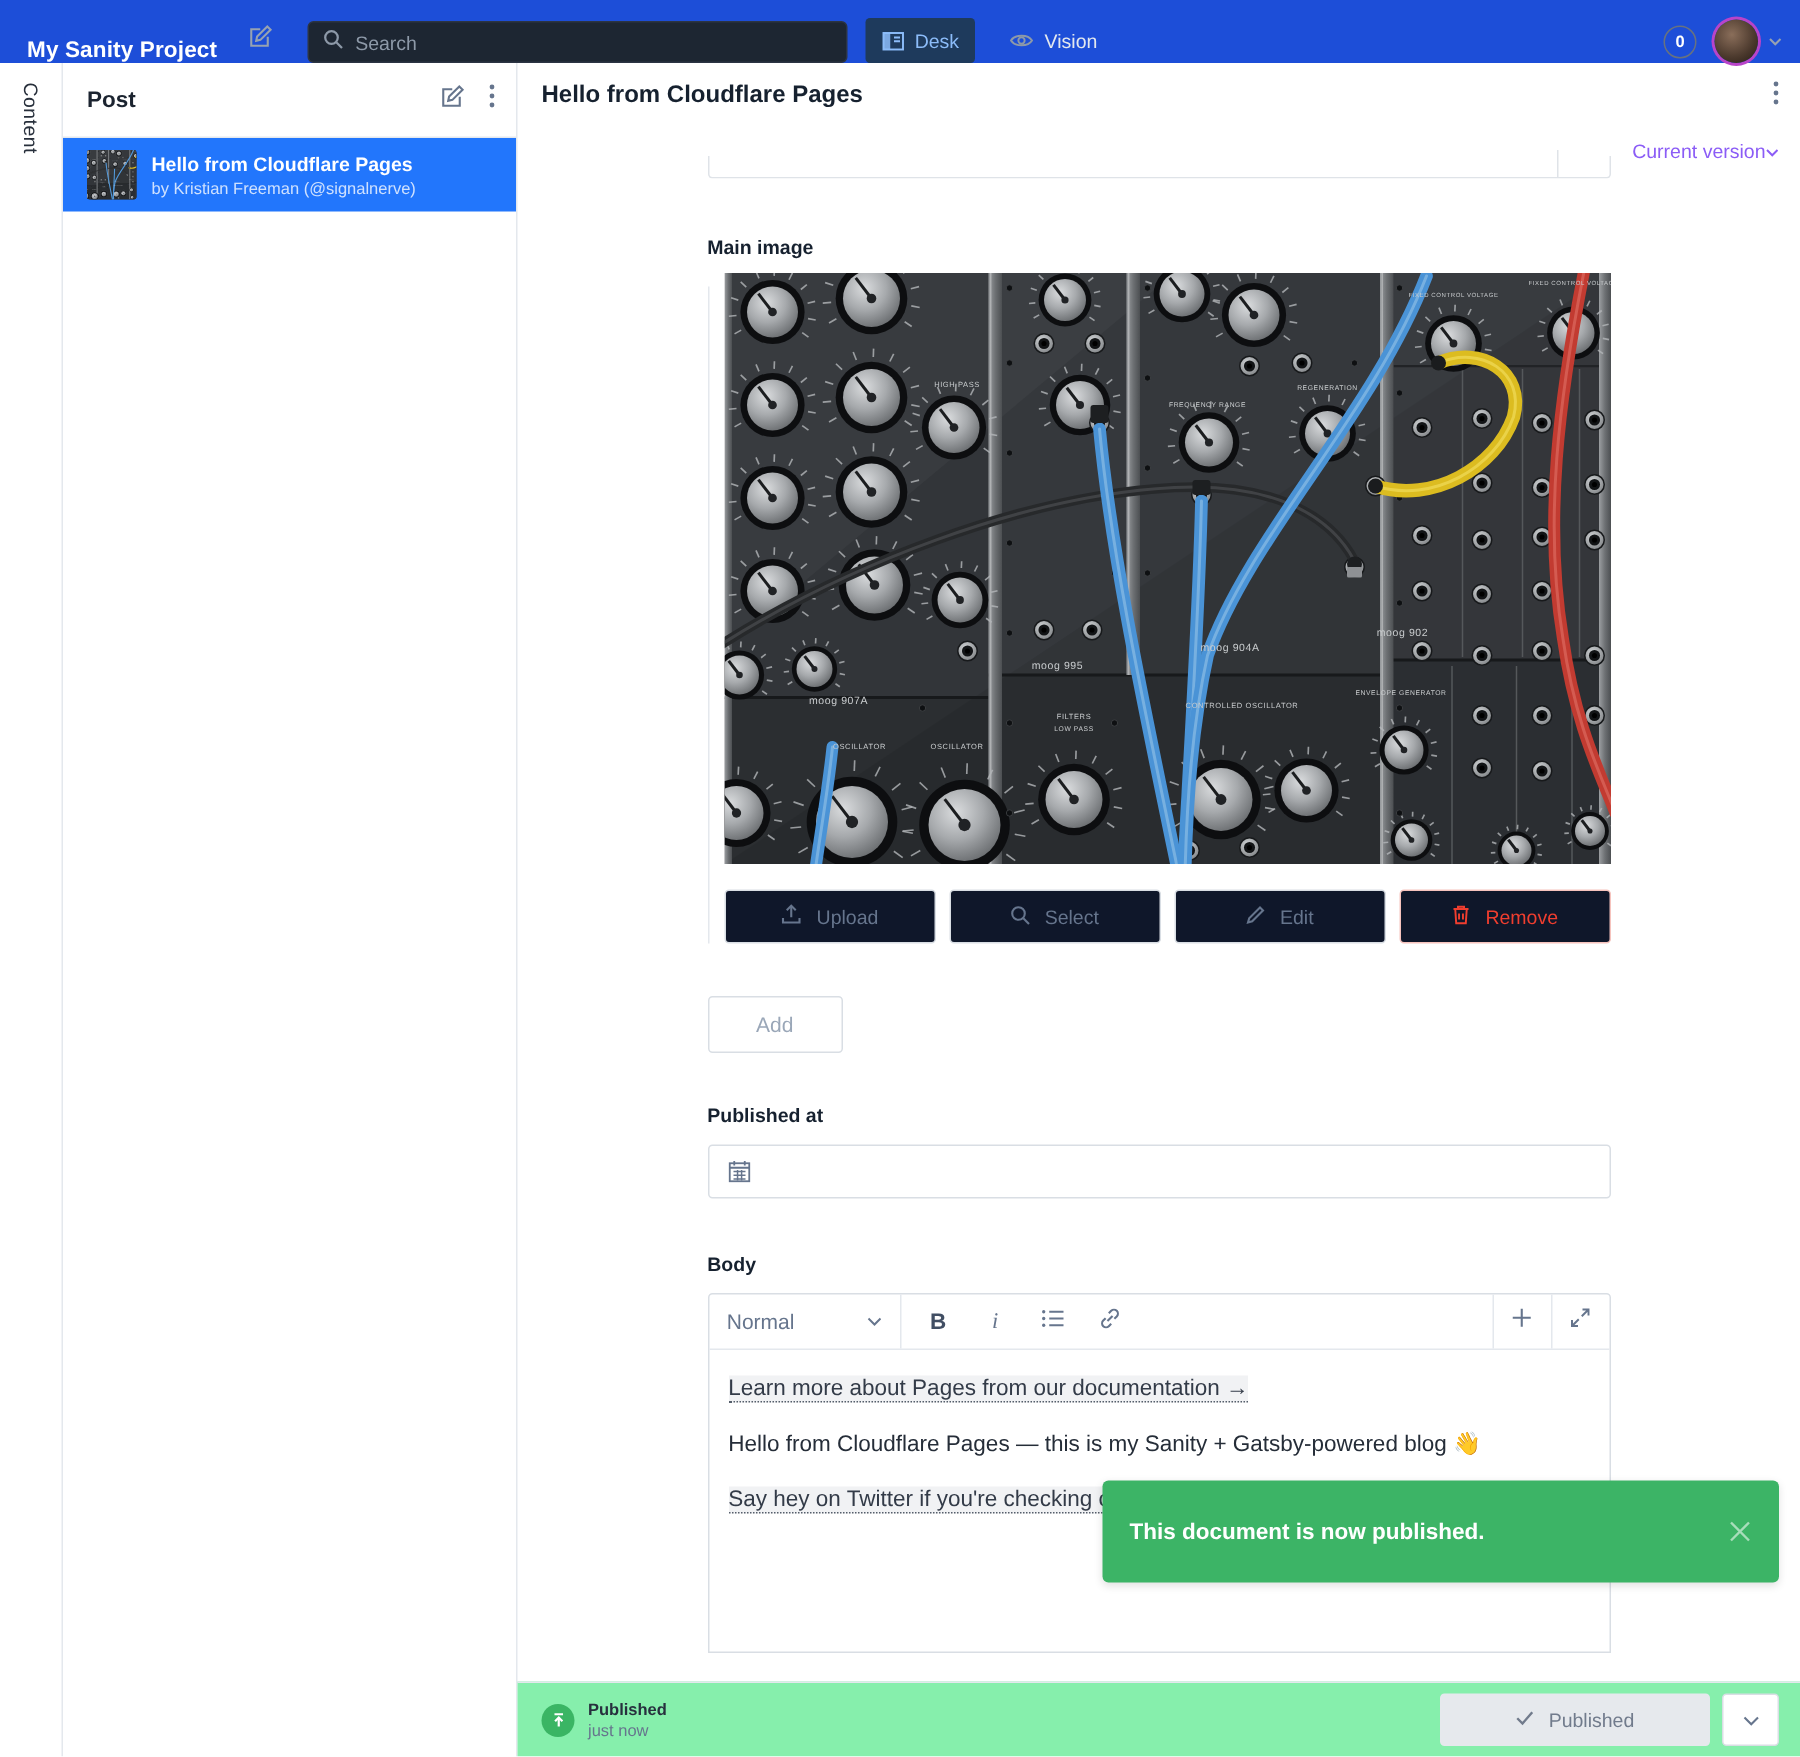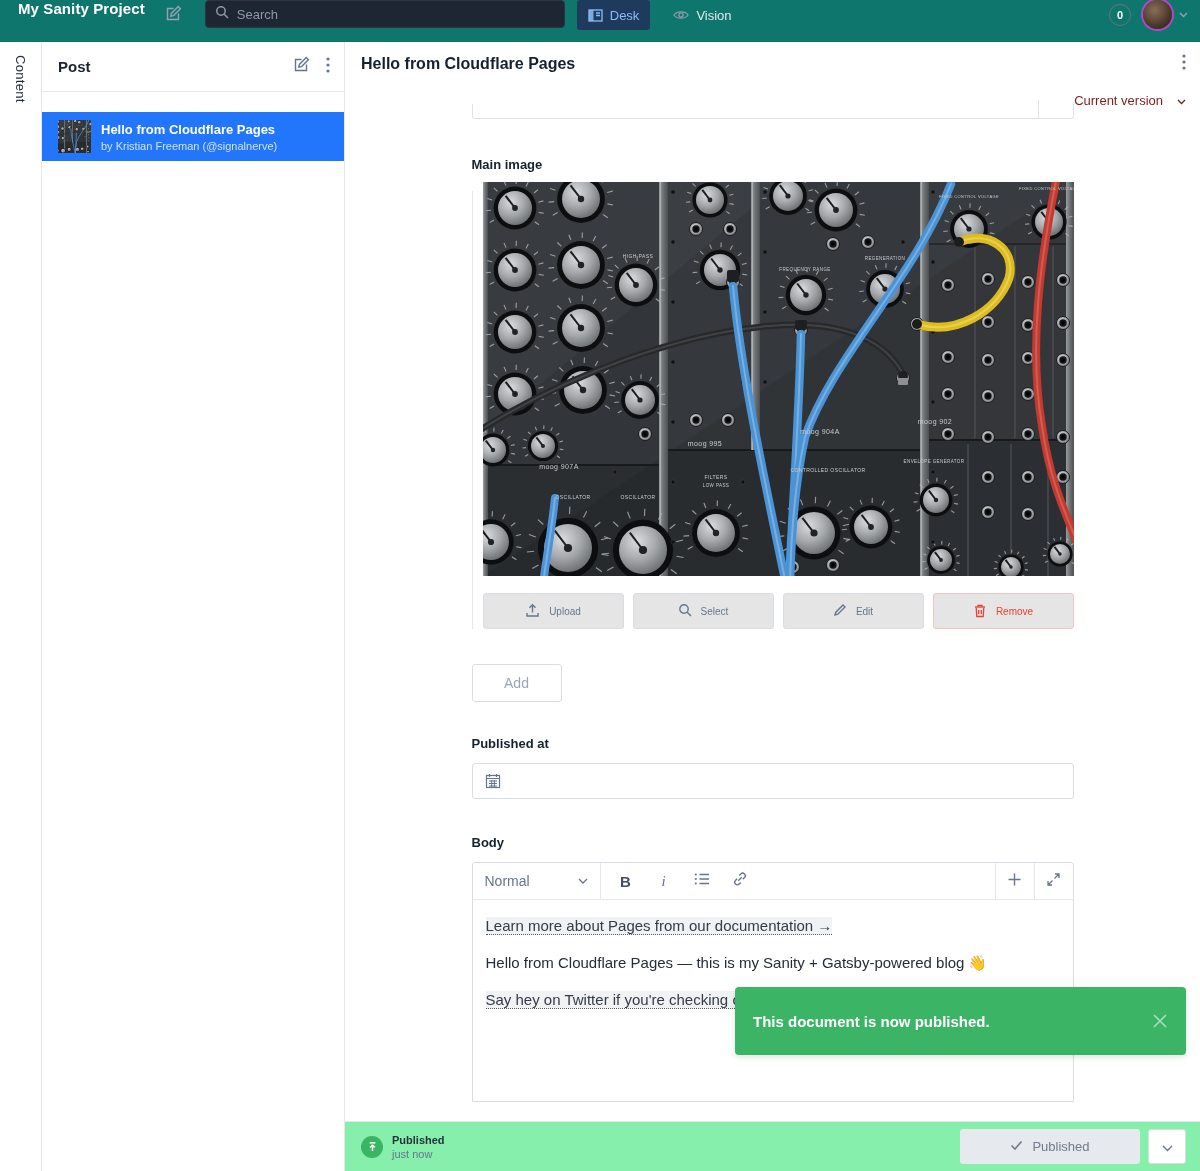--- a/index.html
+++ b/index.html
@@ -1,70 +1,70 @@
 <!DOCTYPE html>
 <html><head>
 <meta charset="utf-8">
 <style>
   * { box-sizing: border-box; margin: 0; padding: 0; }
   html,body { width:1200px; height:1171px; }
   body { font-family:"Liberation Sans", sans-serif; background:#fff; color:#1c2430; overflow:hidden; }
   .app { display:flex; flex-direction:column; width:1200px; height:1171px; }
 
   
-  .navbar { height:42px; background:#0f766e; display:flex; align-items:flex-start; padding:0 12px; flex:none; }
+  .navbar { height:42px; background:#1d4ed8; display:flex; align-items:flex-end; padding:0 12px; flex:none; }
   .nav-title { color:#fff; font-size:15px; font-weight:700; margin:0 6px 0 6px; letter-spacing:.1px; }
   .nav-iconbtn { width:30px; height:30px; display:flex; align-items:center; justify-content:center; color:#97a2b1; margin-left:8px; cursor:pointer; border-radius:3px; }
   .nav-search { margin-left:16px; width:360px; height:28px; background:#1d2632; border:1px solid #2c3443; border-radius:4px; display:flex; align-items:center; padding:0 9px; }
   .nav-search svg { color:#8d99a8; flex:none; }
   .nav-search input { background:transparent; border:none; outline:none; color:#dfe5ec; font-size:13px; margin-left:8px; width:100%; font-family:"Liberation Sans",sans-serif; }
   .nav-search input::placeholder { color:#8d99a8; }
   .nav-tab { height:30px; display:flex; align-items:center; gap:7px; padding:0 11px; border-radius:3px; font-size:13px; font-weight:500; color:#e3e8ee; margin-left:12px; cursor:pointer; }
   .nav-tab .ticon { color:#8d99a8; display:flex; }
   .nav-tab.active { background:#1e3a5c; color:#8cbcf9; }
   .nav-tab.active .ticon { color:#8cbcf9; }
   .nav-right { margin-left:auto; display:flex; align-items:center; }
   .badge0 { width:22px; height:22px; border:1.5px solid #68727f; border-radius:50%; color:#fff; font-size:11px; font-weight:600; display:flex; align-items:center; justify-content:center; margin-right:12px; }
   .avatar { width:29px; height:29px; border-radius:50%; background:radial-gradient(circle at 40% 35%, #8a6e5a, #4a382c 60%, #241b14); box-shadow:0 0 0 2px #b944c9; cursor:pointer; }
   .av-chev { color:#97a2b1; margin-left:7px; display:flex; cursor:pointer; }
 
   
   .main { flex:1; display:flex; min-height:0; }
   .content-rail { width:42px; border-right:1px solid #e4e8ed; flex:none; padding-top:13px; display:flex; justify-content:center; }
   .rail-label { writing-mode:vertical-rl; font-size:13px; font-weight:500; color:#272f3b; letter-spacing:.3px; cursor:pointer; }
 
-  .post-panel { width:303px; border-right:1px solid #e4e8ed; flex:none; display:flex; flex-direction:column;gap:20px; }
+  .post-panel { width:303px; border-right:1px solid #e4e8ed; flex:none; display:flex; flex-direction:column; }
   .pp-header { height:50px; border-bottom:1px solid #e4e8ed; display:flex; align-items:center; padding:0 14px 0 16px; flex:none; }
   .pp-title { font-size:15px; font-weight:600; color:#1c2430; }
   .pp-icons { margin-left:auto; display:flex; align-items:center; gap:16px; color:#66758d; }
   .pp-iconbtn { display:flex; align-items:center; justify-content:center; cursor:pointer; }
   .list-item { height:49px; background:#2276fc; display:flex; align-items:center; padding:0 10px 0 16px; cursor:pointer; }
   .thumb { width:33px; height:33px; border-radius:2px; overflow:hidden; flex:none; background:#2b2e31; }
   .li-text { margin-left:10px; min-width:0; }
   .li-title { color:#fff; font-size:13px; font-weight:600; white-space:nowrap; }
   .li-sub { color:rgba(255,255,255,.78); font-size:11px; margin-top:3px; white-space:nowrap; }
 
   .doc-panel { flex:1; display:flex; flex-direction:column; position:relative; min-width:0; }
   .doc-header { height:44px; display:flex; align-items:center; padding:0 14px 0 16px; flex:none; }
   .doc-title { font-size:16px; font-weight:600; color:#16212f; }
   .doc-kebab { margin-left:auto; color:#66758d; cursor:pointer; display:flex; }
   .doc-content { flex:1; position:relative; overflow:hidden; }
-  .version-row { position:absolute; top:7px; right:14px; display:flex; align-items:center; gap:14px; color:#7f1d1d; font-size:13px; cursor:pointer; z-index:3; }
+  .version-row { position:absolute; top:7px; right:14px; display:flex; align-items:center; gap:0; color:#8b5cf6; font-size:13px; cursor:pointer; z-index:3; }
   .col { width:602px; margin:0 auto; position:relative; }
 
   .slug-fragment { margin-top:18px; height:15px; border:1px solid #dfe3e8; border-top:none; border-radius:0 0 3px 3px; position:relative; }
   .slug-fragment .divider { position:absolute; right:34px; top:-4px; bottom:0; width:1px; background:#dfe3e8; }
 
   .field-label { font-size:13px; font-weight:600; color:#16212f; }
   .f-mainimage { margin-top:38px; position:relative; }
   .changebar { position:absolute; left:0; top:34px; bottom:0; width:1px; background:#e4e8ed; }
   .indent { margin-left:11px; }
   .img-wrap { margin-top:10px; width:591px; height:394px; overflow:hidden; cursor:pointer; }
   .img-buttons { display:flex; gap:9px; margin-top:17px; width:591px; }
-  .ibtn { flex:1; height:36px; border:1px solid #d9dee4; border-radius:3px; background:#e5e5e5; color:#66758d; font-size:10px; font-weight:500; display:flex; align-items:center; justify-content:center; gap:9px; cursor:pointer; font-family:"Liberation Sans",sans-serif; }
+  .ibtn { flex:1; height:36px; border:1px solid #d9dee4; border-radius:3px; background:#0f172a; color:#66758d; font-size:13px; font-weight:500; display:flex; align-items:center; justify-content:center; gap:9px; cursor:pointer; font-family:"Liberation Sans",sans-serif; }
   .ibtn.danger { border-color:#f6c3bd; color:#f03e2f; }
 
   .f-categories { margin-top:35px; }
   .add-btn { margin-top:11px; width:90px; height:38px; border:1px solid #d9dee4; border-radius:3px; background:#fff; color:#9aa7b8; font-size:14px; display:flex; align-items:center; justify-content:center; cursor:pointer; }
 
   .f-published { margin-top:34px; }
   .date-input { margin-top:12px; height:36px; border:1px solid #d9dee4; border-radius:3px; display:flex; align-items:center; padding:0 12px; }
   .date-input input { border:none; outline:none; font-size:14px; color:#27303e; width:100%; font-family:"Liberation Sans",sans-serif; }
   .date-input .cal { color:#66758d; display:flex; cursor:pointer; }
 

